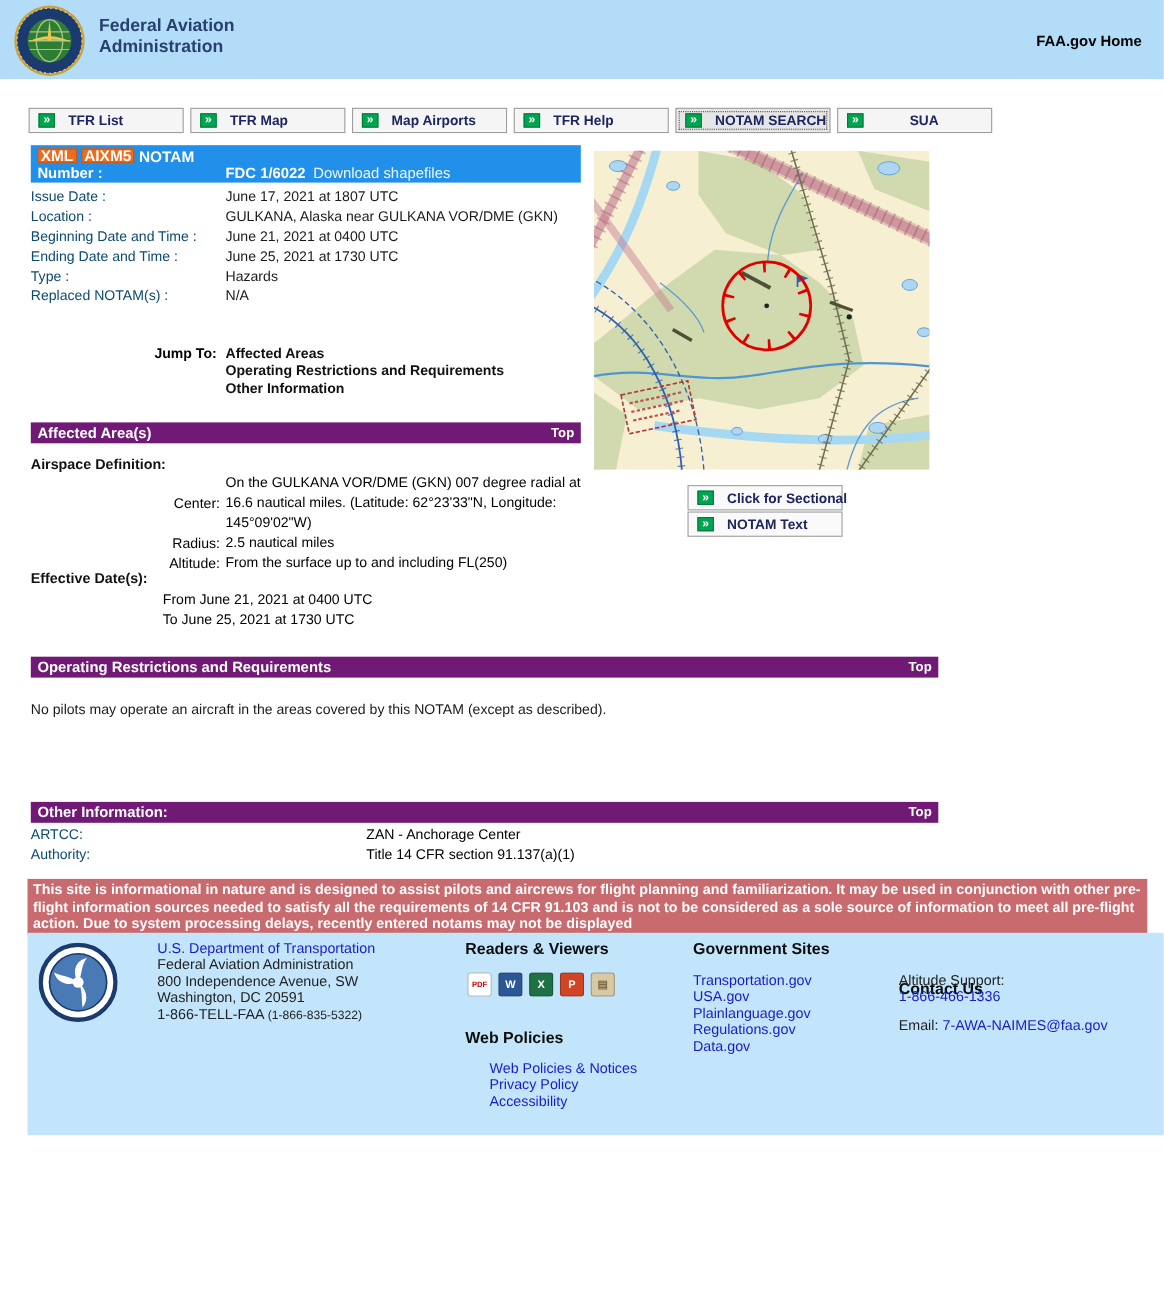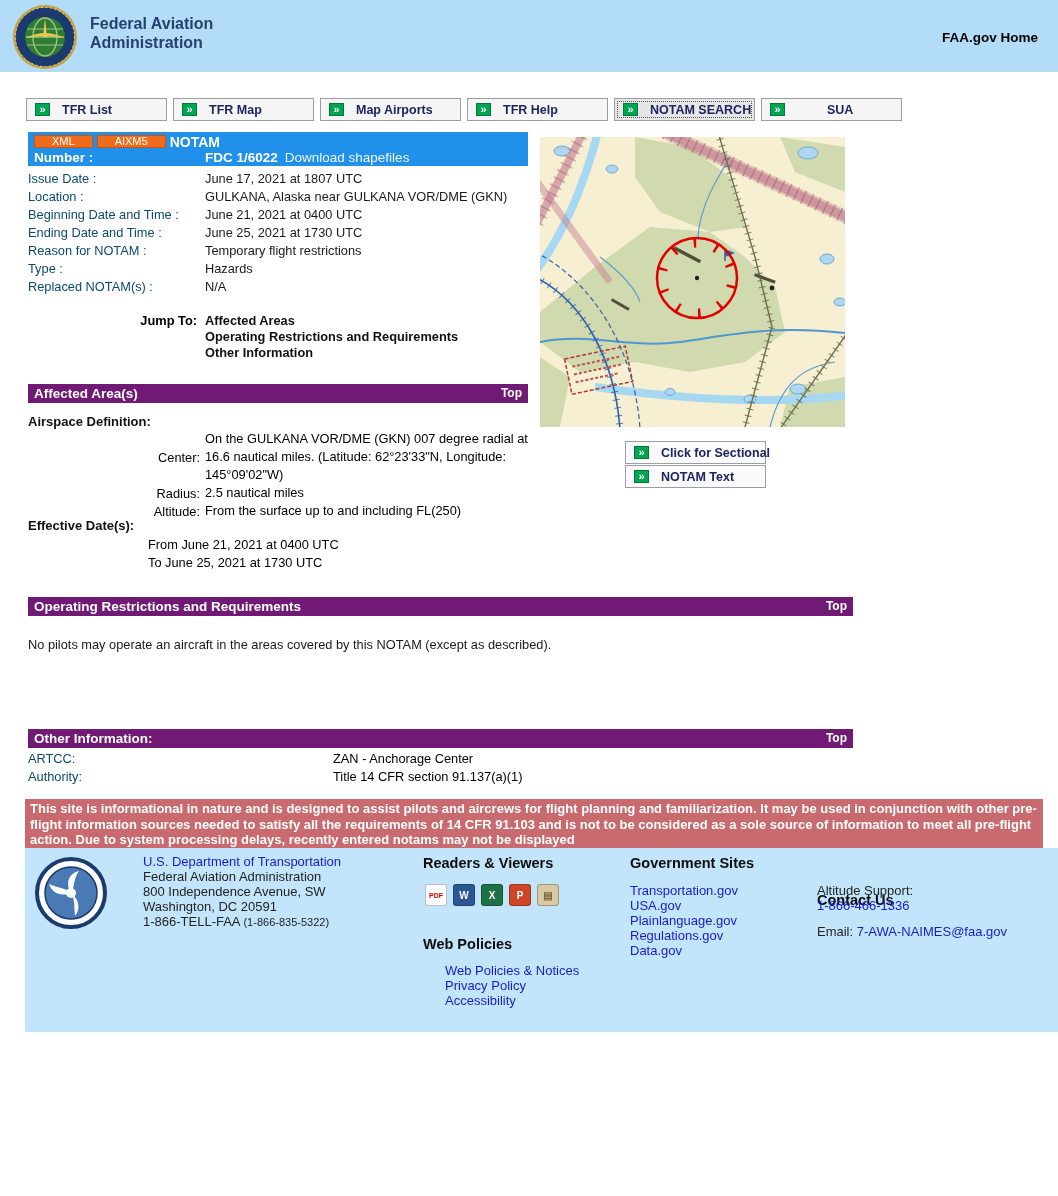--- a/index.html
+++ b/index.html
@@ -12,21 +12,21 @@
   
   .tabs{position:absolute;left:26px;top:26px;display:flex;gap:6px;}
   .tab{display:flex;align-items:center;width:141px;height:23px;background:#f5f5f5;border:1px solid #9e9e9e;padding-left:8px;box-sizing:border-box;cursor:pointer;}
   .tab .chev{width:15px;height:13px;background:#00a551;border:1px solid #007a3b;color:#fff;font-weight:bold;font-size:11px;line-height:11px;text-align:center;box-sizing:border-box;flex:none;}
   .tab .lbl{font-size:12.5px;font-weight:bold;color:#1c2560;margin-left:12px;white-space:nowrap;}
   .tab.active{background:#e6e6e6;outline:1px dotted #555;outline-offset:-4px;}
   .tab.sua .lbl{margin-left:42px;}
   
   .notam-head{position:absolute;left:28px;top:60px;width:500px;height:34px;background:#2090ea;color:#fff;box-sizing:border-box;padding:1px 6px;}
   .notam-title-row{height:17px;display:flex;align-items:center;gap:4px;font-weight:bold;font-size:14px;}
-  .badge{background:#ef6c1d;border:1px solid #c8540f;color:#fff;font-size:11px;font-weight:normal;padding:0 17px;line-height:11px;cursor:pointer;}
+  .badge{background:#ef6c1d;border:1px solid #c8540f;color:#fff;font-size:14px;font-weight:bold;padding:0 2px;line-height:11px;cursor:pointer;}
   .notam-number-row{height:16px;display:flex;font-size:13.5px;font-weight:bold;}
   .notam-number-row .val{position:absolute;left:177px;}
   .dl-link{font-weight:normal;color:rgba(255,255,255,.92);margin-left:7px;cursor:pointer;}
   .fields{position:absolute;left:28px;top:97px;width:500px;font-size:12.8px;color:#1a1a1a;}
   .frow{display:flex;height:18px;align-items:center;}
   .frow .l{width:177px;flex:none;color:#0c4a6e;}
   .jump{position:absolute;left:28px;top:241px;width:500px;display:flex;font-size:12.8px;}
   .jump .jl{width:177px;flex:none;text-align:right;padding-right:8px;box-sizing:border-box;font-weight:bold;}
   .jump a{display:block;font-weight:bold;color:#101010;line-height:16px;cursor:pointer;text-decoration:none;}
   
@@ -142,24 +142,20 @@
         <span class="l">Location :</span>
         <span>GULKANA, Alaska near GULKANA VOR/DME (GKN)</span>
       </div>
     <div class="frow">
         <span class="l">Beginning Date and Time :</span>
         <span>June 21, 2021 at 0400 UTC</span>
       </div>
     <div class="frow">
         <span class="l">Ending Date and Time :</span>
         <span>June 25, 2021 at 1730 UTC</span>
-      </div>
-    <div class="frow">
-        <span class="l">Reason for NOTAM :</span>
-        <span>Temporary flight restrictions</span>
       </div>
     <div class="frow">
         <span class="l">Type :</span>
         <span>Hazards</span>
       </div>
     <div class="frow">
         <span class="l">Replaced NOTAM(s) :</span>
         <span>N/A</span>
       </div>
   </div>

